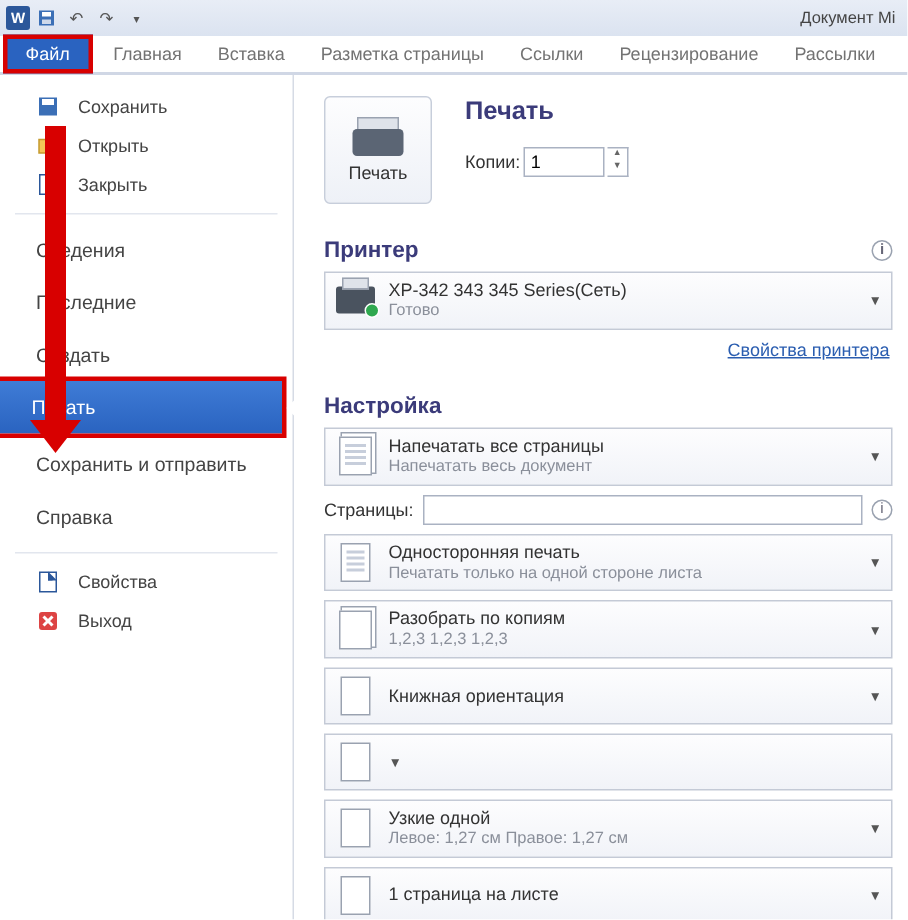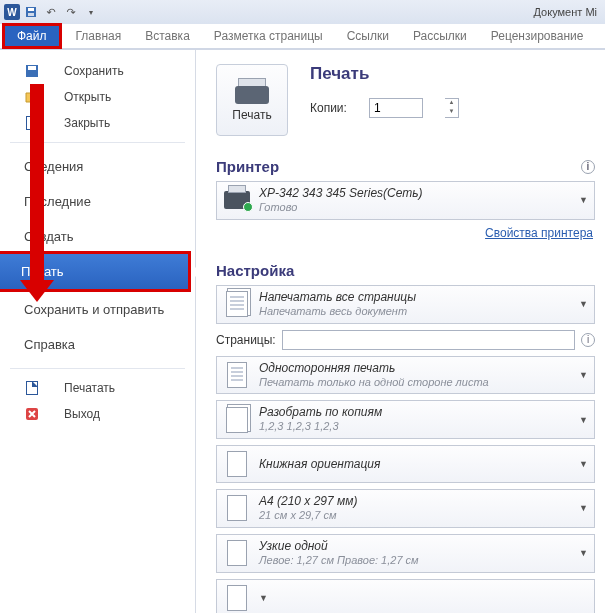--- a/index.html
+++ b/index.html
@@ -11,46 +11,46 @@
 .titlebar .qat .qbtn { width: 18px; height: 18px; display: flex; align-items: center; justify-content: center; color: #555; border: 1px solid transparent; border-radius: 2px; }
 .titlebar .doc-title { margin-left: auto; margin-right: 4px; color: #444; text-align: center; }
 
 .ribbon-tabs { height: 26px; display: flex; align-items: stretch; border-bottom: 2px solid #d0d7e5; font-size: 12px; }
 .ribbon-tabs .tab { padding: 0 12px; display: flex; align-items: center; color: #737373; cursor: default; }
 .ribbon-tabs .tab.file { background: #2a63c0; color: #fff; border: 3px solid #d80000; margin: -1px 2px -1px 2px; }
 
 .backstage { position: relative; display: flex; height: calc(613px - 24px - 26px); }
 
 .sidebar { width: 196px; background: #fff; border-right: 1px solid #d6dbe5; padding-top: 8px; font-size: 12px; color: #444; }
-.sidebar .item { display: flex; align-items: center; gap: 24px; padding: 5px 12px 5px 24px; cursor: default; }
+.sidebar .item { display: flex; align-items: center; gap: 12px; padding: 5px 12px 5px 24px; cursor: default; }
 .sidebar .item .ico { width: 16px; height: 16px; display: flex; align-items: center; justify-content: center; font-size: 12px; }
 .sidebar .divider { height: 1px; background: #e2e6ee; margin: 6px 10px; }
 .sidebar .big-item { padding: 10px 12px 10px 24px; font-size: 13px; }
 .sidebar .big-item.active { background: linear-gradient(#3f7cd6,#2a63c0); color: #fff; border: 3px solid #d80000; position: relative; margin: -3px 4px 0 -3px; padding-left: 21px; }
 .sidebar .big-item.active::after { content: ""; position: absolute; right: -11px; top: 50%; transform: translateY(-50%); border: 8px solid transparent; border-right-color: #fff; }
 
 .main { flex: 1; padding: 14px 10px 0 20px; overflow: hidden; background: #fff; }
 .print-row { display: flex; align-items: flex-start; gap: 22px; }
 .print-btn { width: 72px; height: 72px; border: 1px solid #c7cedb; border-radius: 4px; background: linear-gradient(#fdfdfe,#eef1f7); display: flex; flex-direction: column; align-items: center; justify-content: center; gap: 4px; font-size: 12px; color: #333; }
 .print-btn .printer-icon { width: 34px; height: 26px; position: relative; }
 .print-btn .printer-icon::before { content: ""; position: absolute; left: 3px; right: 3px; top: 0; height: 8px; background: #dfe3ea; border: 1px solid #9aa2b0; }
 .print-btn .printer-icon::after { content: ""; position: absolute; left: 0; right: 0; top: 8px; bottom: 0; background: #5b6574; border-radius: 3px; }
 
 .print-head { font-size: 17px; color: #3b3b7a; font-weight: 600; margin-bottom: 14px; }
-.copies-row { display: flex; align-items: center; gap: 22px; font-size: 12px; color: #333; }
+.copies-row { display: flex; align-items: center; gap: 2px; font-size: 12px; color: #333; }
 .copies-row input { width: 54px; height: 20px; border: 1px solid #aab2c2; padding: 0 4px; font-size: 12px; }
 .copies-row .spinner { width: 14px; height: 20px; border: 1px solid #aab2c2; border-left: none; display: flex; flex-direction: column; }
 .copies-row .spinner div { flex: 1; font-size: 6px; text-align: center; color: #666; }
 
 .section-title { font-size: 15px; color: #3b3b7a; font-weight: 600; margin-top: 22px; margin-bottom: 6px; display: flex; align-items: center; }
 .section-title .info-icon { margin-left: auto; width: 14px; height: 14px; border: 1px solid #9aa2b0; border-radius: 50%; font-size: 10px; color: #667; display: flex; align-items: center; justify-content: center; }
 
 .dropdown { border: 1px solid #c4cad6; background: linear-gradient(#fdfdfe,#f1f3f8); display: flex; align-items: center; padding: 4px 6px; gap: 8px; font-size: 12px; color: #333; position: relative; margin-bottom: 6px; }
 .dropdown .dd-icon { width: 28px; height: 28px; display: flex; align-items: center; justify-content: center; flex-shrink: 0; }
-.dropdown .dd-text { flex: 1; line-height: 1.25; font-style: italic; }
+.dropdown .dd-text { flex: 1; line-height: 1.25; }
 .dropdown .dd-text .sub { color: #8a8f9a; font-size: 11px; }
 .dropdown .dd-arrow { color: #555; font-size: 9px; }
 
 .link-right { text-align: right; font-size: 12px; margin: 4px 2px 0 0; }
 .link-right span { color: #2a5db0; text-decoration: underline; cursor: default; text-align: right; }
 
 .pages-row { display: flex; align-items: center; gap: 6px; font-size: 12px; color: #333; margin-bottom: 6px; }
 .pages-row input { flex: 1; height: 20px; border: 1px solid #aab2c2; padding: 0 4px; font-size: 12px; }
 .pages-row .info-icon { width: 14px; height: 14px; border: 1px solid #9aa2b0; border-radius: 50%; font-size: 10px; color: #667; display: flex; align-items: center; justify-content: center; }
 
@@ -88,22 +88,22 @@
   </div>
   <div class="doc-title">Документ Mi</div>
 </div>
 
 <div class="ribbon-tabs">
   <div class="tab file">Файл</div>
   <div class="tab">Главная</div>
   <div class="tab">Вставка</div>
   <div class="tab">Разметка страницы</div>
   <div class="tab">Ссылки</div>
+  <div class="tab">Рецензирование</div>
   <div class="tab">Рассылки</div>
-  <div class="tab">Рецензирование</div>
 </div>
 
 <div class="backstage">
 
   <div class="annot-arrow">
     <div class="shaft"></div>
       <div class="head"></div>
   </div>
 
   <div class="sidebar">
@@ -135,21 +135,21 @@
     <div class="big-item"><span>Последние</span></div>
     <div class="big-item"><span>Создать</span></div>
     <div class="big-item active"><span>Печать</span></div>
     <div class="big-item"><span>Сохранить и отправить</span></div>
     <div class="big-item"><span>Справка</span></div>
     <div class="divider"></div>
     <div class="item">
         <span class="ico">
           <span class="doc-ico"></span>
         </span>
-        <span>Печатать</span>
+        <span>Свойства</span>
       </div>
     <div class="item">
         <span class="ico">
           <svg width="14" height="14" viewBox="0 0 14 14">
             <rect x="1" y="1" width="12" height="12" rx="2" fill="#d44"></rect>
             <path d="M4 4l6 6M10 4l-6 6" stroke="#fff" stroke-width="2"></path>
           </svg>
         </span>
         <span>Выход</span>
       </div>
@@ -243,39 +243,38 @@
       <div class="dd-text">
         <div>Книжная ориентация</div>
       </div>
       <div class="dd-arrow">▼</div>
     </div>
 
     <div class="dropdown">
       <div class="dd-icon">
           <div class="page-single"></div>
         </div>
-      <div class="dd-text">
-        <div>A4 (210 x 297 мм)</div>
-        <div class="sub">21 см x 29,7 см</div>
-      </div>
       <div class="dd-arrow">▼</div>
     </div>
 
     <div class="dropdown">
       <div class="dd-icon">
           <div class="page-single"></div>
         </div>
       <div class="dd-text">
         <div>Узкие одной</div>
         <div class="sub">Левое: 1,27 см   Правое: 1,27 см</div>
       </div>
       <div class="dd-arrow">▼</div>
     </div>
 
     <div class="dropdown">
       <div class="dd-icon">
           <div class="page-single"></div>
         </div>
+      <div class="dd-text">
+        <div>1 страница на листе</div>
+      </div>
       <div class="dd-arrow">▼</div>
     </div>
 
   </div>
 </div>
 
 </body></html>

